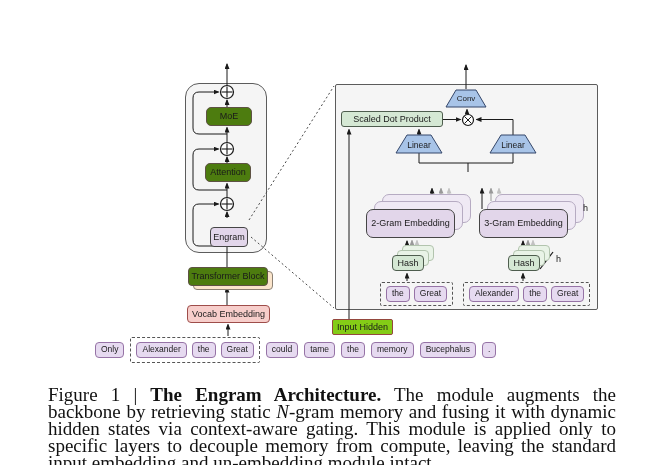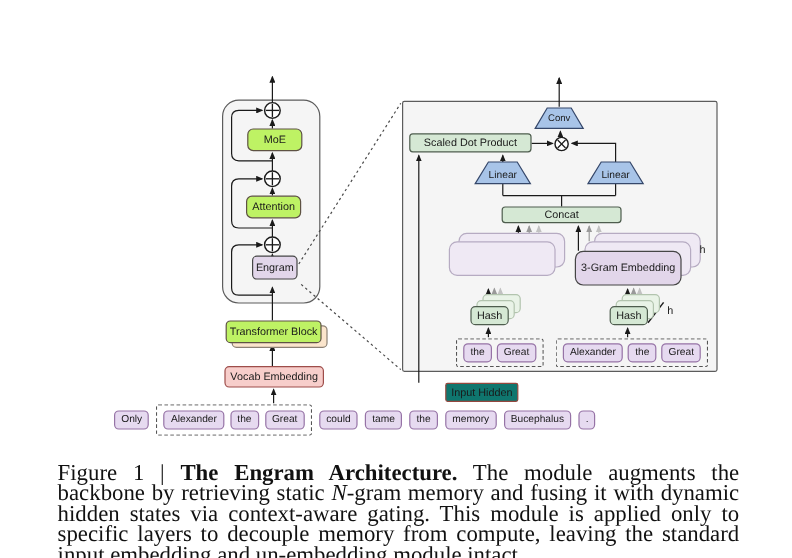--- a/index.html
+++ b/index.html
@@ -1,25 +1,25 @@
 <!DOCTYPE html>
 <html><head>
 <meta charset="utf-8">
 <style>
   html,body{margin:0;padding:0;background:#fff;}
   .canvas{position:relative;width:660px;height:465px;background:#fff;overflow:hidden;
           font-family:"Liberation Sans",sans-serif;color:#1a1a1a;}
   .abs{position:absolute;box-sizing:border-box;}
   .blk{border:1px solid #565656;border-radius:5px;display:flex;align-items:center;justify-content:center;
        font-size:9px;line-height:1;color:#1a1a1a;white-space:nowrap;z-index:3;}
-  .peach{background:#bef264;border-color:#5e5244;}
+  .peach{background:#4d7c0f;border-color:#5e5244;}
   .purple{background:#e2d6ea;border-color:#454545;}
   .green{background:#d5e8d4;border-color:#4e5d4e;}
   .pink{background:#f7cecb;border-color:#9e4d4a;}
-  .cream{background:#0f766e;border-color:#94473e;border-radius:2px;margin-left:39px;}
+  .cream{background:#84cc16;border-color:#94473e;border-radius:2px;}
   .shadow-p{background:#efe9f4;border-color:#b6abc2;z-index:2;}
   .shadow-g{background:#e9f3e7;border-color:#b2c4ae;z-index:2;}
   .shadow-peach{background:#fbe5cc;border-color:#8c8174;z-index:2;}
   .container-box{background:#f5f5f5;border:1px solid #5c5c5c;z-index:0;}
   .svglayer{position:absolute;left:0;top:0;z-index:1;pointer-events:none;}
   .traplabel{display:flex;align-items:center;justify-content:center;font-size:8px;z-index:3;}
   .token{background:#e6daf0;border:1px solid #9673a6;border-radius:4px;padding:2px 5px;
          font-size:8.5px;line-height:1.15;white-space:nowrap;}
   .tokrow{display:flex;align-items:center;gap:6px;z-index:3;}
   .dashed-group{border:1.2px dashed #555;border-radius:2px;display:flex;align-items:center;gap:5px;
@@ -138,21 +138,21 @@
       <line x1="540" y1="269" x2="553" y2="252"></line>
     </g>
   </svg>
 
   <div class="abs blk peach" style="left:206px;top:107px;width:46px;height:19px;">
       <span>MoE</span>
     </div>
   <div class="abs blk peach" style="left:205px;top:163px;width:46px;height:19px;">
       <span>Attention</span>
     </div>
-  <div class="abs blk purple" style="left:210px;top:213px;width:38px;height:20px;border-radius:4px;">
+  <div class="abs blk purple" style="left:210px;top:227px;width:38px;height:20px;border-radius:4px;">
       <span>Engram</span>
     </div>
 
   <div class="abs blk shadow-peach" style="left:193px;top:271px;width:80px;height:19px;border-radius:4px;"></div>
   <div class="abs blk pink" style="left:187px;top:305px;width:83px;height:18px;border-radius:4px;">
       <span>Vocab Embedding</span>
     </div>
 
   <div class="abs blk peach" style="left:188px;top:267px;width:80px;height:19px;border-radius:4px;">
       <span>Transformer Block</span>
@@ -163,26 +163,26 @@
     </div>
   <div class="abs blk green" style="left:341px;top:111px;width:102px;height:16px;border-radius:3px;">
       <span>Scaled Dot Product</span>
     </div>
   <div class="abs traplabel" style="left:397px;top:138px;width:44px;height:13px;font-size:8.5px;">
       <span>Linear</span>
     </div>
   <div class="abs traplabel" style="left:491px;top:138px;width:44px;height:13px;font-size:8.5px;">
       <span>Linear</span>
     </div>
-  <div class="abs blk green" style="left:418px;top:172px;width:100px;height:14px;border-radius:3px;">
-      <span>Concat</span>
-    </div>
 
   <div class="abs blk shadow-p" style="left:382px;top:194px;width:89px;height:29px;border-radius:7px;"></div>
   <div class="abs blk shadow-p" style="left:374px;top:201px;width:89px;height:29px;border-radius:7px;"></div>
+  <div class="abs blk purple" style="left:366px;top:209px;width:89px;height:29px;border-radius:7px;">
+      <span>2-Gram Embedding</span>
+    </div>
 
   <div class="abs blk shadow-p" style="left:495px;top:194px;width:89px;height:29px;border-radius:7px;"></div>
   <div class="abs blk shadow-p" style="left:487px;top:201px;width:89px;height:29px;border-radius:7px;"></div>
   <div class="abs blk purple" style="left:479px;top:209px;width:89px;height:29px;border-radius:7px;">
       <span>3-Gram Embedding</span>
     </div>
   <div class="abs hlabel" style="left:583px;top:203px;"><span>h</span></div>
 
   <div class="abs blk shadow-g" style="left:402px;top:245px;width:32px;height:16px;border-radius:4px;"></div>
   <div class="abs blk shadow-g" style="left:397px;top:250px;width:32px;height:16px;border-radius:4px;"></div>

